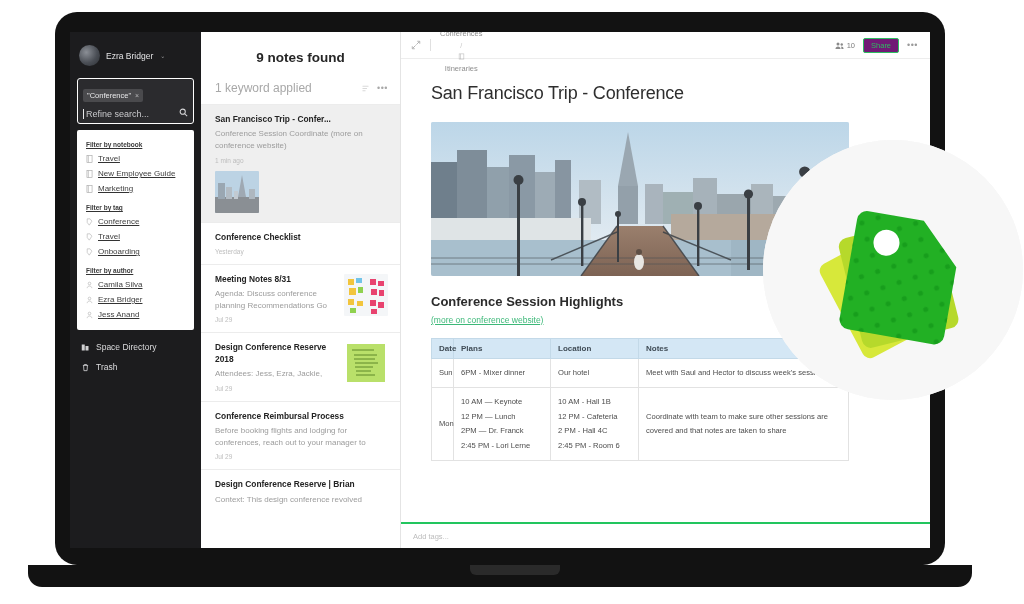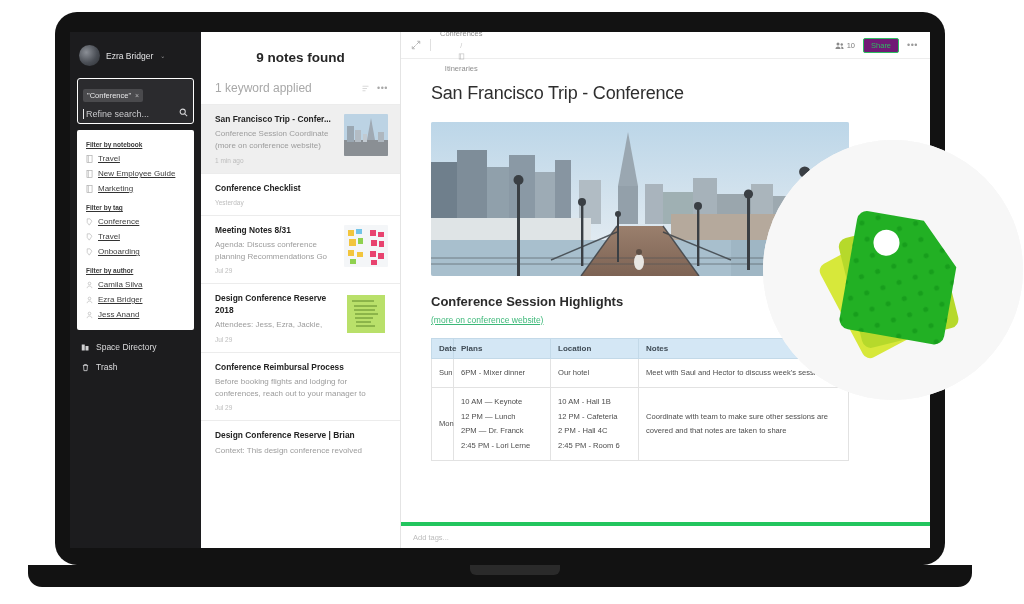--- a/index.html
+++ b/index.html
@@ -130,21 +130,21 @@
   .keyword-icons { display: flex; align-items: center; gap: 7px; }
   .ico-sort { width: 9px; height: 9px; opacity: .42; }
   .ico-dots { font-size: 9px; color: #a8a8a8; letter-spacing: .5px; }
 
   .note {
     border-top: 1px solid #ececec;
     padding: 9px 12px 9px 14px;
     display: flex; gap: 7px;
     position: relative;
   }
-  .note.selected { background: #efefef; }
+  .note.selected { background: #efefef; flex-direction: column; }
   .note-main { flex: 1 1 auto; min-width: 0; }
   .note-title {
     font-size: 8.4px; font-weight: bold; color: #232323;
     line-height: 1.35; margin-bottom: 3px;
   }
   .note-snippet {
     font-size: 8px; color: #9c9c9c; line-height: 1.45;
   }
   .note-date { font-size: 6.5px; color: #bdbdbd; margin-top: 5px; }
   .thumb { width: 44px; height: 42px; flex: none; border-radius: 1px; overflow: hidden; }
@@ -215,21 +215,21 @@
     line-height: 1.9;
   }
   .col-date { width: 22px; }
   .col-plans { width: 97px; }
   .col-loc { width: 88px; }
   td.notes-cell { line-height: 1.55; vertical-align: middle; }
 
   .tagbar {
     position: absolute; left: 0; bottom: 0;
     width: 529px; height: 26px;
-    border-top: 4px solid #22c55e;
+    border-top: 2px solid #22c55e;
     background: #fff;
     display: flex; align-items: center;
     padding-left: 12px;
   }
   .tag-placeholder { font-size: 7.5px; color: #bcbcbc; }
 
   
   .badge {
     position: absolute; left: 763px; top: 140px;
     width: 260px; height: 260px;

